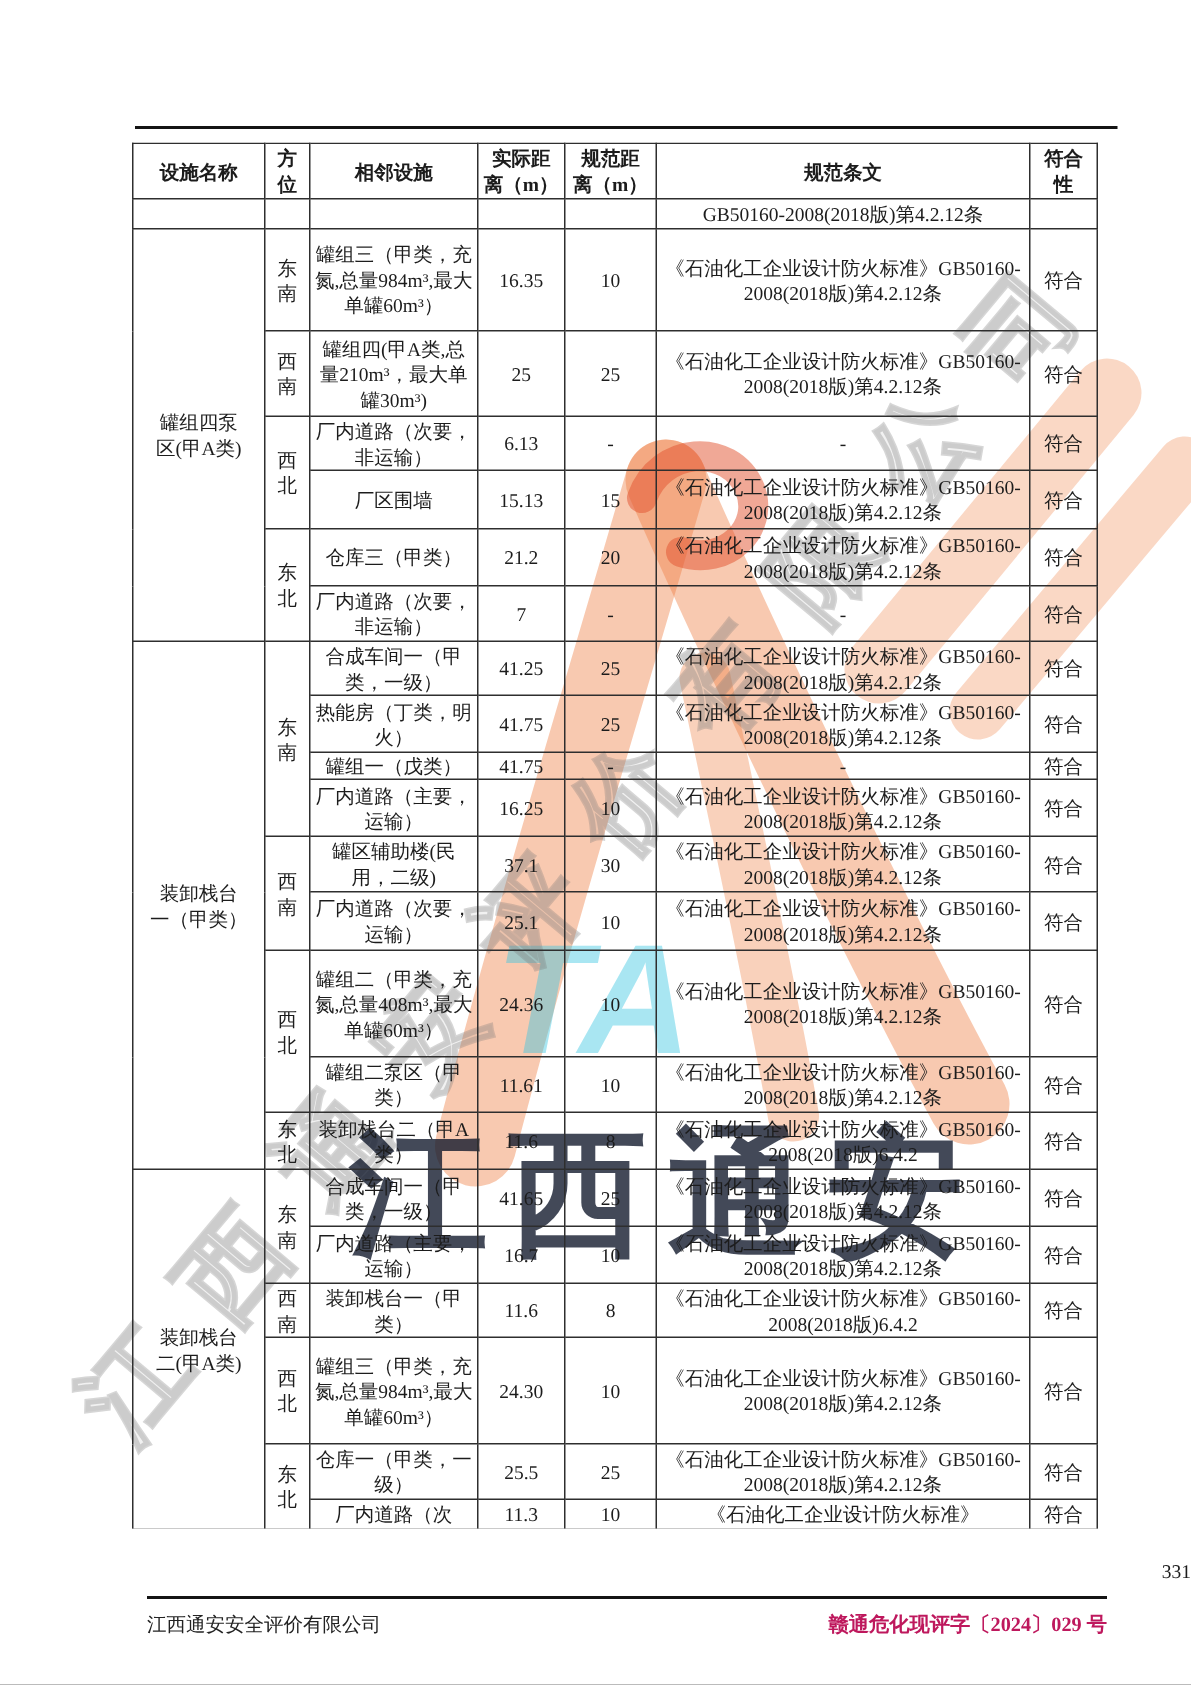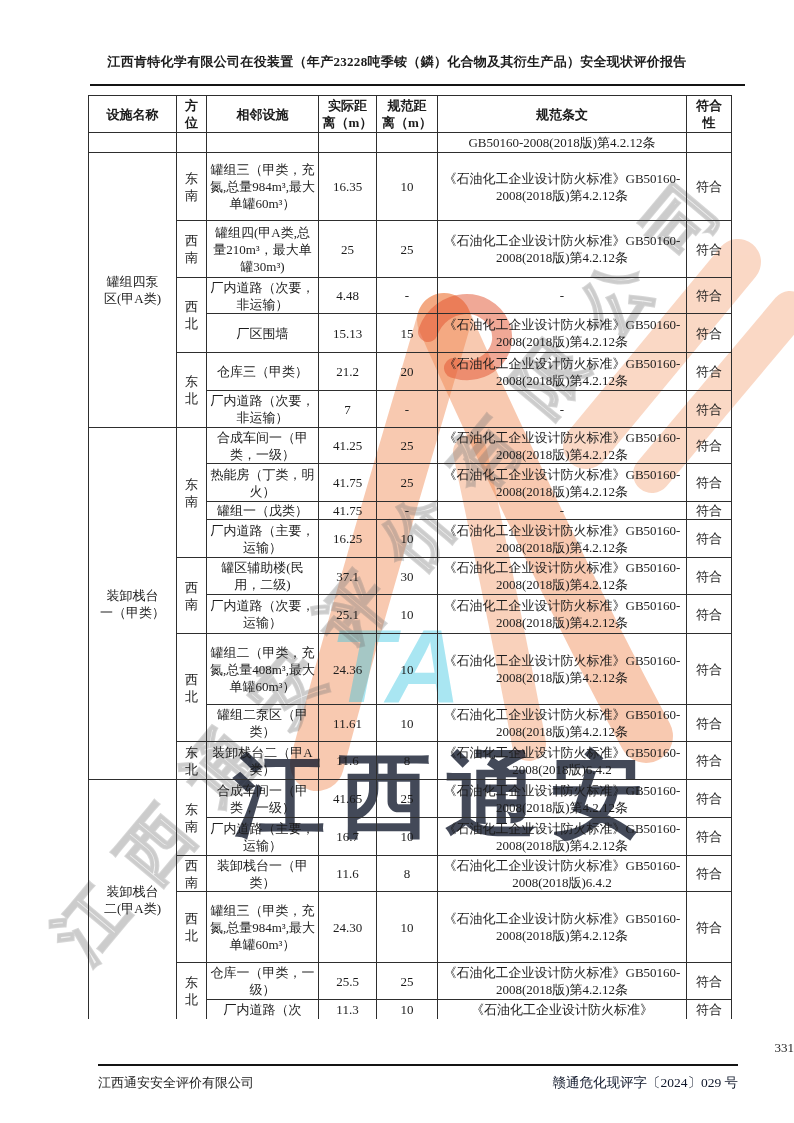--- a/index.html
+++ b/index.html
@@ -26,21 +26,21 @@
   
   .title {
     position:absolute; top:53px; left:47px; width:700px; z-index:5;
     text-align:center; font-size:13px; font-weight:bold; letter-spacing:0.3px;
   }
   .header-rule { position:absolute; top:84px; left:90px; width:655px; border-top:2px solid #141414; z-index:5; }
   .page-number { position:absolute; top:1040px; left:0; width:794px; text-align:right; font-size:13px; z-index:5; }
   .footer-rule { position:absolute; top:1064px; left:98px; width:640px; border-top:2px solid #141414; z-index:5; }
   .footer { position:absolute; top:1074px; left:98px; width:640px; z-index:5; display:flex; justify-content:space-between; align-items:baseline;gap:32px; }
   .footer-left  { font-size:13px; color:#222; }
-  .footer-right { font-size:13.5px; font-weight:normal; color:#0f172a; }
+  .footer-right { font-size:13.5px; font-weight:bold; color:#be185d; }
   
   .table-wrap { position:absolute; left:88px; top:95px; width:648px; height:924px; overflow:hidden; z-index:4; }
   table { border-collapse:collapse; table-layout:fixed; width:644px; }
   th, td {
     border:1px solid #2e2e2e; padding:0 2px; box-sizing:border-box;
     text-align:center; vertical-align:middle; overflow:hidden;
     font-size:13px; line-height:17px; white-space:pre-line; word-break:break-word;
     background:transparent;
   }
   th { font-weight:bold; }
@@ -61,21 +61,20 @@
         <path d="M652 474 L790 310" stroke-width="38" stroke="#ef7f42"></path>
       </g>
     </g>
     <text x="330" y="702" font-size="104" font-style="italic" font-weight="bold" opacity="0.42" font-family="Liberation Sans, sans-serif" fill="#35c5e2">TA</text>
   </svg>
 
   <div class="wm-diag">江西通安评价有限公司</div>
 
   <div class="wm-red">江西通安</div>
 
-  <div class="title">江西肯特化学有限公司在役装置（年产23228吨季铵（鏻）化合物及其衍生产品）安全现状评价报告</div>
   <div class="header-rule"></div>
 
   <div class="table-wrap">
     <table>
         <colgroup>
           <col style="width: 88px;">
           <col style="width: 30px;">
           <col style="width: 112px;">
           <col style="width: 58px;">
           <col style="width: 61px;">
@@ -124,21 +123,21 @@
             <td class="col-adjacent">罐组四(甲A类,总量210m³，最大单罐30m³)</td>
             <td class="col-actual">25</td>
             <td class="col-required">25</td>
             <td class="col-code">《石油化工企业设计防火标准》GB50160-2008(2018版)第4.2.12条</td>
             <td class="col-compliance">符合</td>
           </tr>
           <tr style="height: 36px;">
             <td rowspan="2" class="col-direction">西
 北</td>
             <td class="col-adjacent">厂内道路（次要，非运输）</td>
-            <td class="col-actual">4.48</td>
+            <td class="col-actual">6.13</td>
             <td class="col-required">-</td>
             <td class="col-code">-</td>
             <td class="col-compliance">符合</td>
           </tr>
           <tr style="height: 39px;">
             <td class="col-adjacent">厂区围墙</td>
             <td class="col-actual">15.13</td>
             <td class="col-required">15</td>
             <td class="col-code">《石油化工企业设计防火标准》GB50160-2008(2018版)第4.2.12条</td>
             <td class="col-compliance">符合</td>

